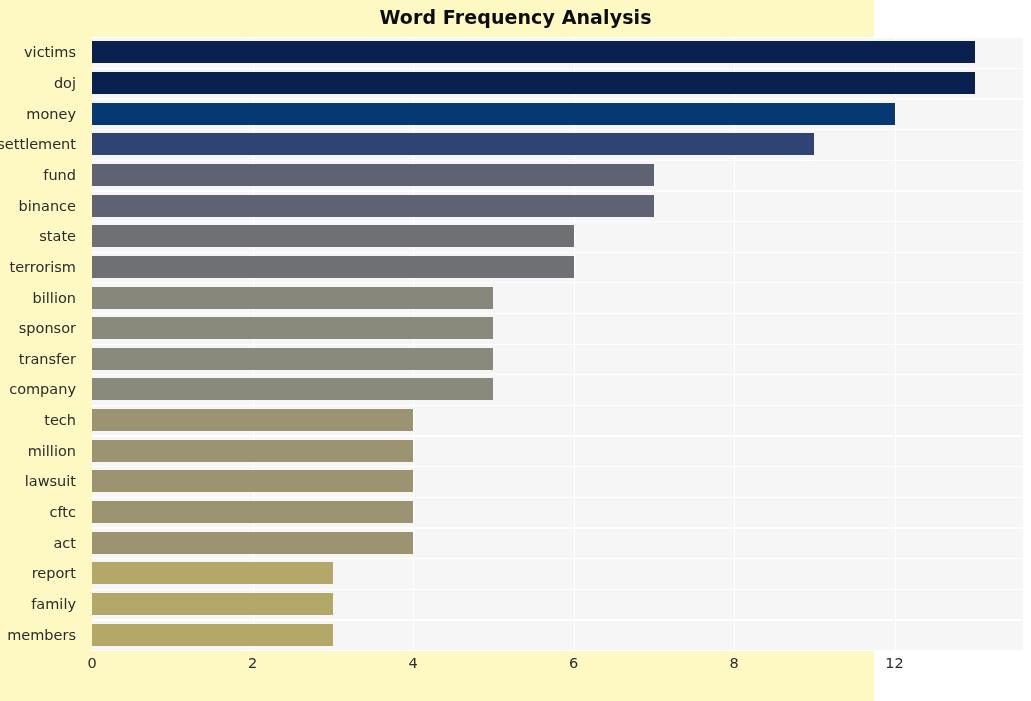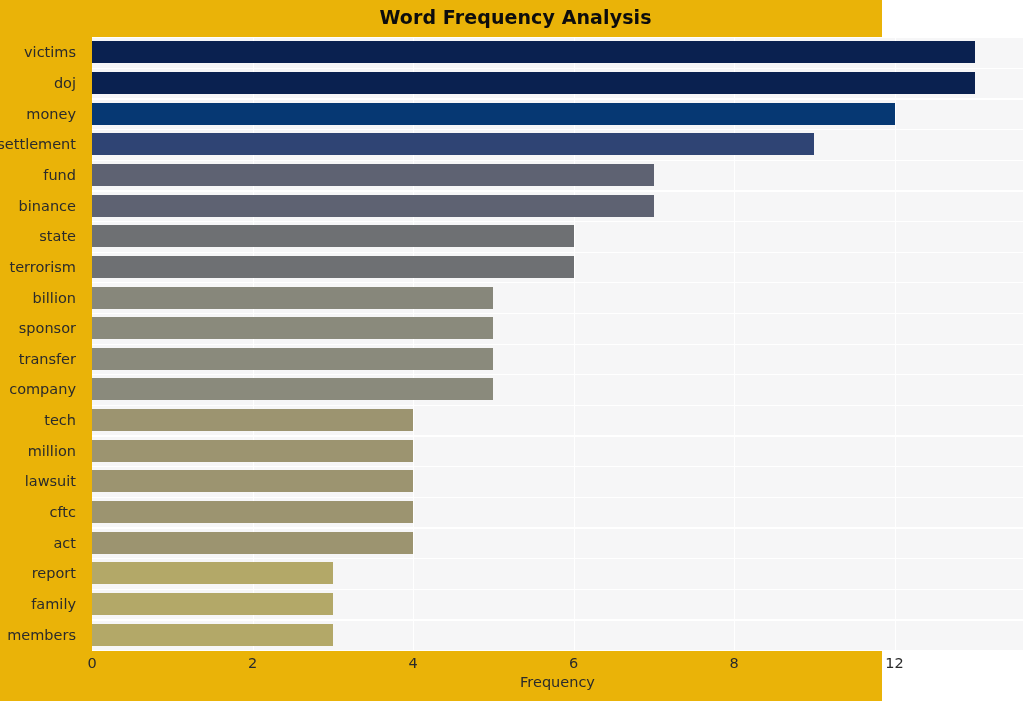--- a/index.html
+++ b/index.html
@@ -13,22 +13,21 @@
     font-family: "DejaVu Sans", "Liberation Sans", sans-serif;
     color: #222222;
     overflow: hidden;
     position: relative;
   }
   #figure {
     position: absolute;
     left: 0; top: 0;
     width: 874px;
     height: 701px;
-    background: #eab308;
-    padding-left: 8px;
+    background: #fef9c3;
   }
   #chart-title {
     position: absolute;
     left: 0;
     top: 6px;
     width: 1031px;
     text-align: center;
     font-size: 19px;
     font-weight: bold;
     color: #0d0d0d;
@@ -196,15 +195,14 @@
       <div class="ylabel" style="top: 586.675px; padding-right: 8px;">members</div>
     </div>
   <div id="x-axis-labels">
       <div class="xtick" style="left: 92px;">0</div>
       <div class="xtick" style="left: 252.517px;">2</div>
       <div class="xtick" style="left: 413.034px;">4</div>
       <div class="xtick" style="left: 573.552px;">6</div>
       <div class="xtick" style="left: 734.069px;">8</div>
       <div class="xtick" style="left: 894.586px;">12</div>
     </div>
-  <div id="x-axis-title">Frequency</div>
 
 </div>
 
 </body></html>

